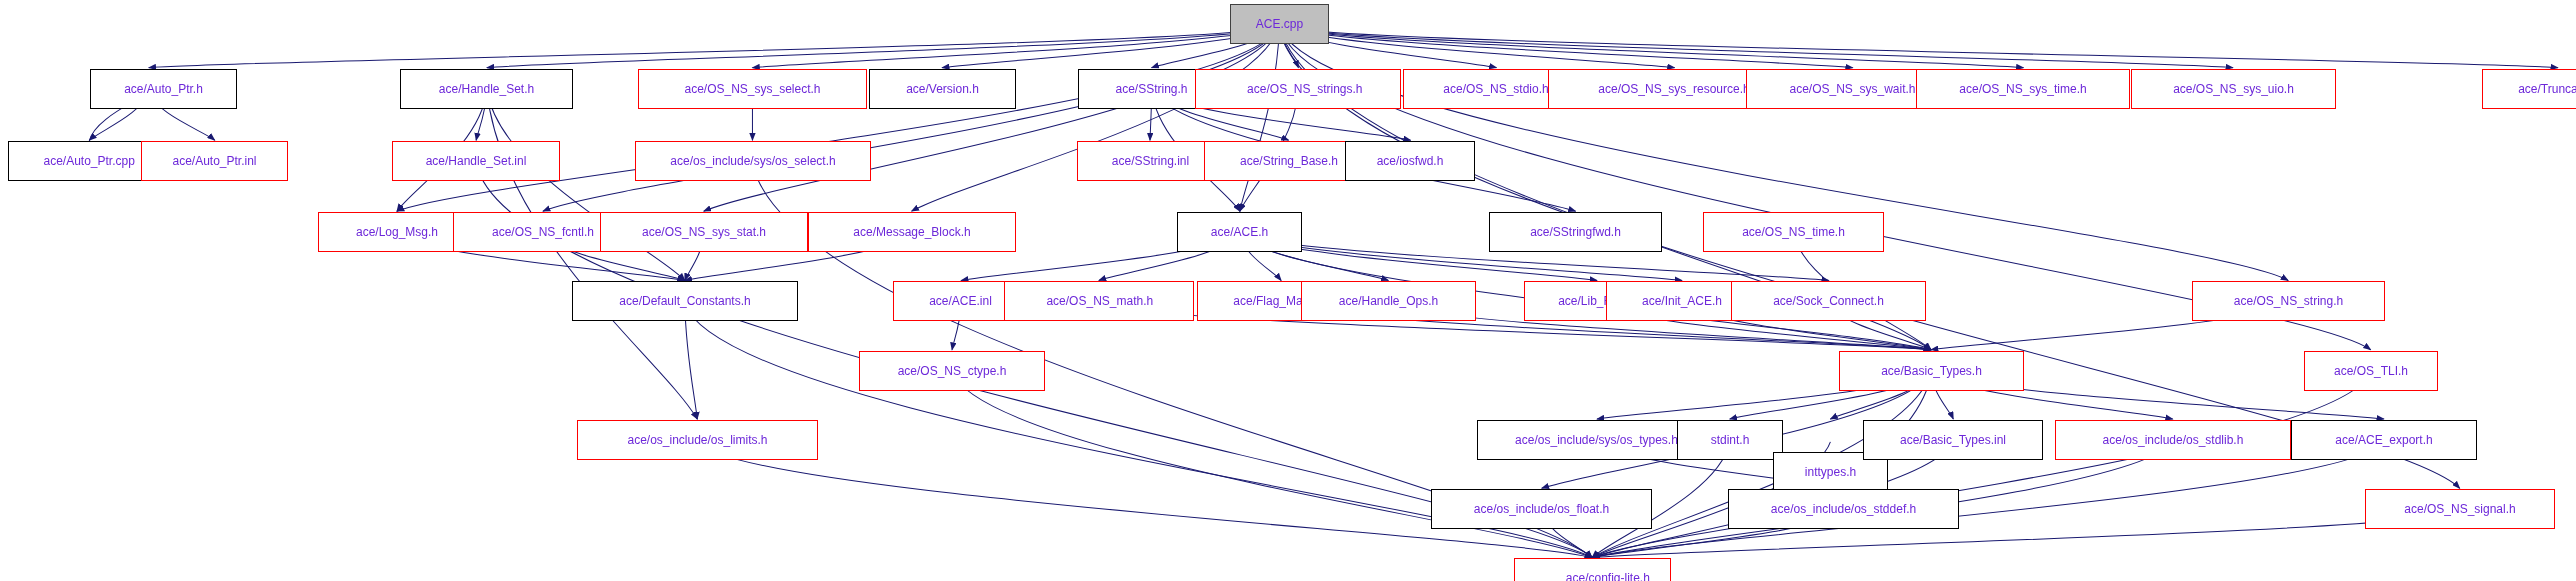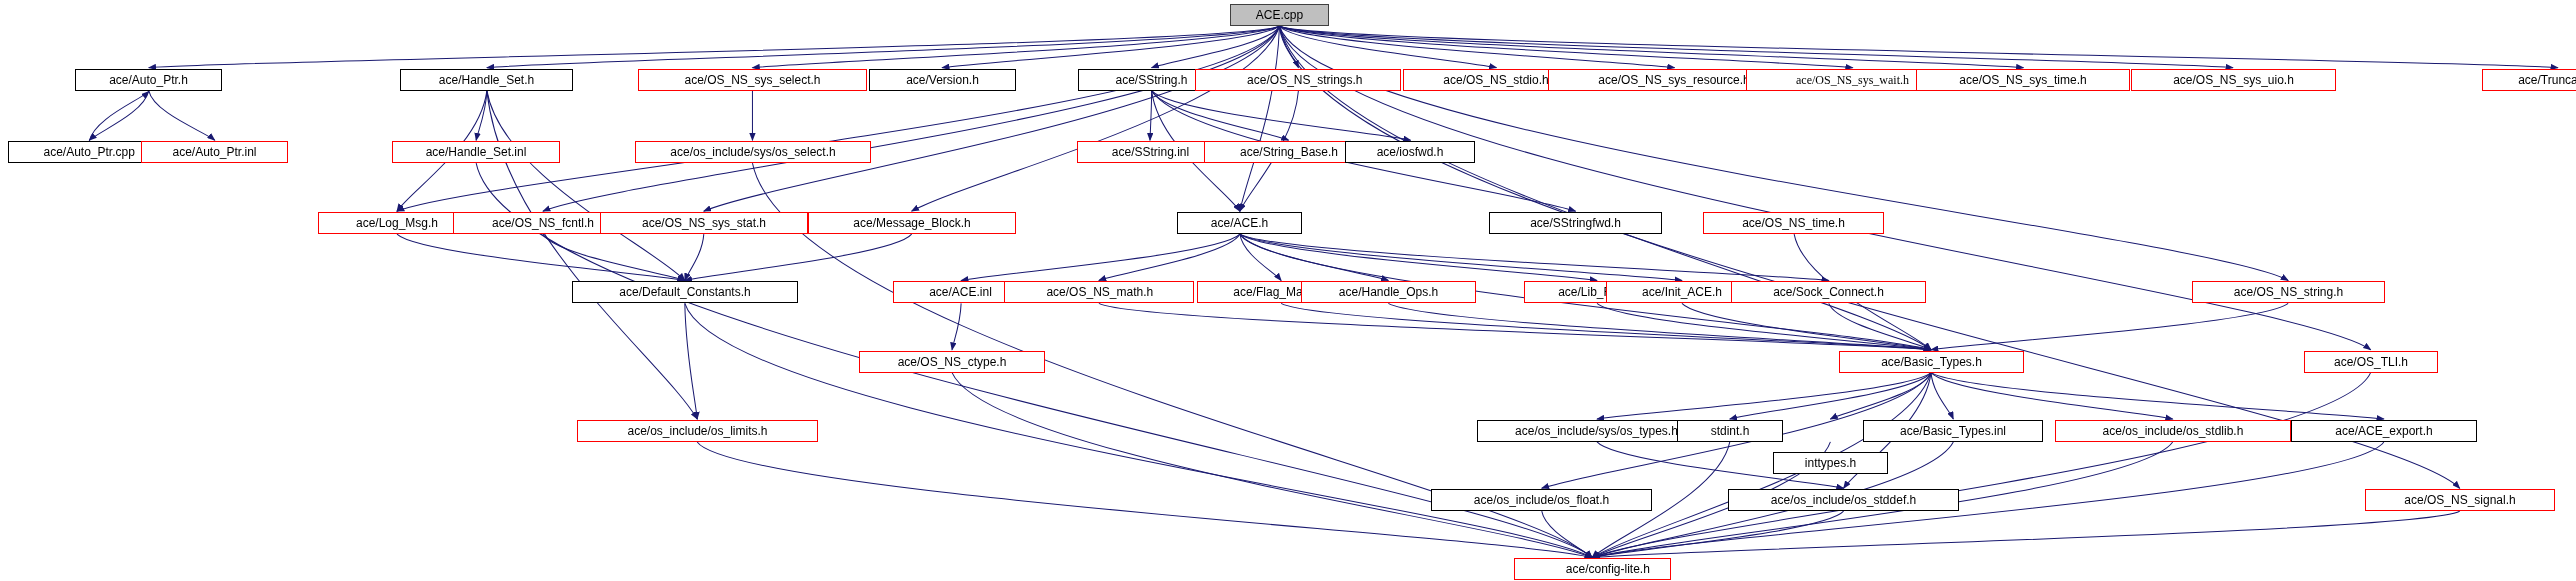--- a/index.html
+++ b/index.html
@@ -4,28 +4,28 @@
 <style>
   html,body{margin:0;padding:0;background:#ffffff;}
   body{width:2576px;height:582px;font-family:"Liberation Sans",sans-serif;}
   #graph{position:relative;width:2576px;height:582px;overflow:hidden;background:#fff;}
   svg#edges{position:absolute;left:0;top:0;width:2576px;height:582px;pointer-events:none;}
   .node{
     position:absolute;
     box-sizing:border-box;
     border:0.9px solid #000000;
     background:#ffffff;
-    color:#000000;
+    color:#6d28d9;
     font-size:12px;
     line-height:1;
     display:flex;
     align-items:center;
     justify-content:center;
     white-space:nowrap;
-    height:22px;
+    height:40px;
     padding:0 6.4px;
     z-index:5;
   }
   .node.red{border-color:#ff0000;}
   .node.root{background:#bfbfbf;border-color:#404040;}
 </style>
 </head>
 <body>
 
 <div id="graph">
@@ -114,29 +114,29 @@
         <path d="M 747.3 331 C 787.3 455.83, 1649.3 558.468, 1737.3 608.4" marker-end="url(#arrow)" stroke="#191970" fill="none" stroke-width="1.1"></path>
         <path d="M 821.1 178 C 861.1 371.68, 1649.3 530.928, 1737.3 608.4" marker-end="url(#arrow)" stroke="#191970" fill="none" stroke-width="1.1"></path>
         <path d="M 519.6 178 C 559.6 371.68, 1649.3 530.928, 1737.3 608.4" marker-end="url(#arrow)" stroke="#191970" fill="none" stroke-width="1.1"></path>
         <path d="M 1887.6 482.2 C 1876.3274999999999 538.99, 1762.0995 585.684, 1737.3 608.4" marker-end="url(#arrow)" stroke="#191970" fill="none" stroke-width="1.1"></path>
         <path d="M 1997.4 482.2 C 1977.8925000000002 538.99, 1780.2165 585.684, 1737.3 608.4" marker-end="url(#arrow)" stroke="#191970" fill="none" stroke-width="1.1"></path>
         <path d="M 2131.5 482.2 C 2101.935 538.99, 1802.3429999999998 585.684, 1737.3 608.4" marker-end="url(#arrow)" stroke="#191970" fill="none" stroke-width="1.1"></path>
       </g>
   </svg>
   <div id="node-layer">
       <div class="node root" style="left: 1230px; top: 4.2px; width: 99px;">ACE.cpp</div>
-      <div class="node" style="left: 75px; top: 69px; width: 147px; text-align: center;">ace/Auto_Ptr.h</div>
+      <div class="node" style="left: 90px; top: 69px; width: 147px; text-align: center;">ace/Auto_Ptr.h</div>
       <div class="node" style="left: 400px; top: 69px; width: 173px;">ace/Handle_Set.h</div>
       <div class="node red" style="left: 638px; top: 69px; width: 229px;">ace/OS_NS_sys_select.h</div>
       <div class="node" style="left: 869px; top: 69px; width: 147px;">ace/Version.h</div>
       <div class="node" style="left: 1078px; top: 69px; width: 147px;">ace/SString.h</div>
       <div class="node red" style="left: 1195px; top: 69px; width: 206px; padding-left: 20px;">ace/OS_NS_strings.h</div>
       <div class="node red" style="left: 1403px; top: 69px; width: 186px;">ace/OS_NS_stdio.h</div>
       <div class="node red" style="left: 1548px; top: 69px; width: 252px;">ace/OS_NS_sys_resource.h</div>
-      <div class="node red" style="left: 1746px; top: 69px; width: 213px; font-family: Liberation Serif, serif;">ace/OS_NS_sys_wait.h</div>
+      <div class="node red" style="left: 1746px; top: 69px; width: 213px;">ace/OS_NS_sys_wait.h</div>
       <div class="node red" style="left: 1916px; top: 69px; width: 214px;">ace/OS_NS_sys_time.h</div>
       <div class="node red" style="left: 2131px; top: 69px; width: 205px;">ace/OS_NS_sys_uio.h</div>
       <div class="node red" style="left: 2482px; top: 69px; width: 152px;">ace/Truncate.h</div>
       <div class="node" style="left: 7.7px; top: 141px; width: 163px;">ace/Auto_Ptr.cpp</div>
       <div class="node red" style="left: 141px; top: 141px; width: 147px;">ace/Auto_Ptr.inl</div>
       <div class="node red" style="left: 392px; top: 141px; width: 168px;">ace/Handle_Set.inl</div>
       <div class="node red" style="left: 635px; top: 141px; width: 236px;">ace/os_include/sys/os_select.h</div>
       <div class="node red" style="left: 1077px; top: 141px; width: 147px;">ace/SString.inl</div>
       <div class="node red" style="left: 1204px; top: 141px; width: 170px;">ace/String_Base.h</div>
       <div class="node" style="left: 1345px; top: 141px; width: 130px;">ace/iosfwd.h</div>

